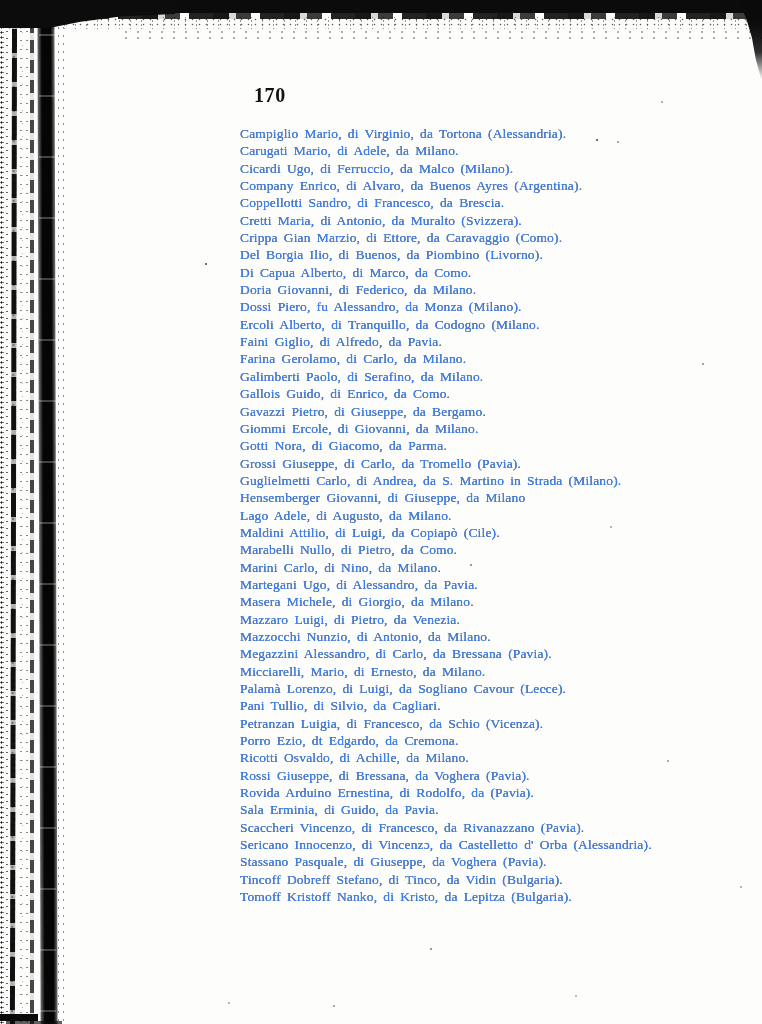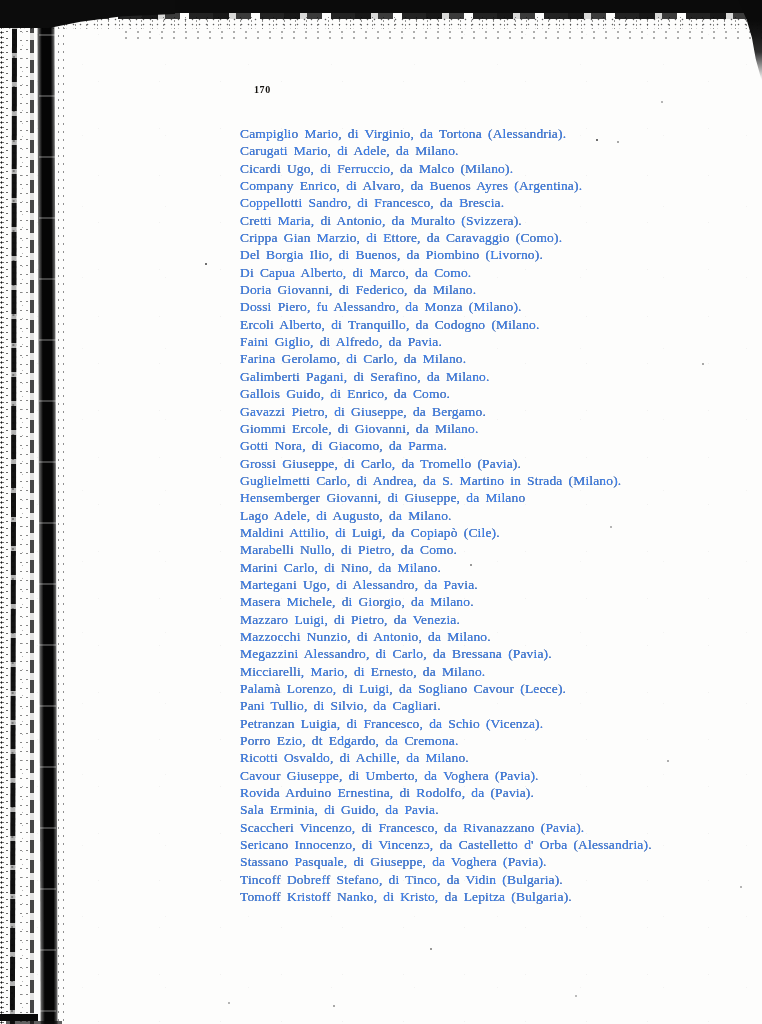--- a/index.html
+++ b/index.html
@@ -85,21 +85,21 @@
     background-image: radial-gradient(circle, rgba(0,0,0,0.85) 0.8px, transparent 1.05px);
     background-size: 5px 8px; }
   .bottom-mark1 { left: 0; top: 1014px; width: 38px; height: 7px; background: #0a0a0a; }
   .bottom-mark2 { left: 6px; top: 1021px; width: 56px; height: 3px;
     background: rgba(10,10,10,0.65); }
   .speck { position: absolute; width: 2px; height: 2px; border-radius: 50%;
     background: rgba(15,15,15,0.8); }
   
   .page-number {
     position: absolute; left: 254px; top: 84px;
-    font-size: 10px; font-weight: 700; letter-spacing: 0.6px;
+    font-size: 20px; font-weight: 700; letter-spacing: 0.6px;
     color: #14120f;
   }
   .entries {
     position: absolute; left: 240px; top: 125px; width: 505px;
     color: #3b82f6;
     font-size: 13.5px; line-height: 17.35px;
     letter-spacing: 0.15px; word-spacing: 2.6px;
     white-space: nowrap;
     text-shadow: 0 0 0.5px rgba(23,20,17,0.75);
   }
@@ -162,21 +162,21 @@
       <div class="entry">Coppellotti Sandro, di Francesco, da Brescia.</div>
       <div class="entry">Cretti Maria, di Antonio, da Muralto (Svizzera).</div>
       <div class="entry">Crippa Gian Marzio, di Ettore, da Caravaggio (Como).</div>
       <div class="entry">Del Borgia Ilio, di Buenos, da Piombino (Livorno).</div>
       <div class="entry">Di Capua Alberto, di Marco, da Como.</div>
       <div class="entry">Doria Giovanni, di Federico, da Milano.</div>
       <div class="entry">Dossi Piero, fu Alessandro, da Monza (Milano).</div>
       <div class="entry">Ercoli Alberto, di Tranquillo, da Codogno (Milano.</div>
       <div class="entry">Faini Giglio, di Alfredo, da Pavia.</div>
       <div class="entry">Farina Gerolamo, di Carlo, da Milano.</div>
-      <div class="entry">Galimberti Pagani, di Serafino, da Milano.</div>
+      <div class="entry">Galimberti Paolo, di Serafino, da Milano.</div>
       <div class="entry">Gallois Guido, di Enrico, da Como.</div>
       <div class="entry">Gavazzi Pietro, di Giuseppe, da Bergamo.</div>
       <div class="entry">Giommi Ercole, di Giovanni, da Milano.</div>
       <div class="entry">Gotti Nora, di Giacomo, da Parma.</div>
       <div class="entry">Grossi Giuseppe, di Carlo, da Tromello (Pavia).</div>
       <div class="entry">Guglielmetti Carlo, di Andrea, da S. Martino in Strada (Milano).</div>
       <div class="entry">Hensemberger Giovanni, di Giuseppe, da Milano</div>
       <div class="entry">Lago Adele, di Augusto, da Milano.</div>
       <div class="entry">Maldini Attilio, di Luigi, da Copiapò (Cile).</div>
       <div class="entry">Marabelli Nullo, di Pietro, da Como.</div>
@@ -185,21 +185,21 @@
       <div class="entry">Masera Michele, di Giorgio, da Milano.</div>
       <div class="entry">Mazzaro Luigi, di Pietro, da Venezia.</div>
       <div class="entry">Mazzocchi Nunzio, di Antonio, da Milano.</div>
       <div class="entry">Megazzini Alessandro, di Carlo, da Bressana (Pavia).</div>
       <div class="entry">Micciarelli, Mario, di Ernesto, da Milano.</div>
       <div class="entry">Palamà Lorenzo, di Luigi, da Sogliano Cavour (Lecce).</div>
       <div class="entry">Pani Tullio, di Silvio, da Cagliari.</div>
       <div class="entry">Petranzan Luigia, di Francesco, da Schio (Vicenza).</div>
       <div class="entry">Porro Ezio, dt Edgardo, da Cremona.</div>
       <div class="entry">Ricotti Osvaldo, di Achille, da Milano.</div>
-      <div class="entry">Cavour Giuseppe, di Umberto, da Voghera (Pavia).</div>
+      <div class="entry">Rossi Giuseppe, di Bressana, da Voghera (Pavia).</div>
       <div class="entry">Rovida Arduino Ernestina, di Rodolfo, da (Pavia).</div>
       <div class="entry">Sala Erminia, di Guido, da Pavia.</div>
       <div class="entry">Scaccheri Vincenzo, di Francesco, da Rivanazzano (Pavia).</div>
       <div class="entry">Sericano Innocenzo, di Vincenzɔ, da Castelletto d' Orba (Alessandria).</div>
       <div class="entry">Stassano Pasquale, di Giuseppe, da Voghera (Pavia).</div>
       <div class="entry">Tincoff Dobreff Stefano, di Tinco, da Vidin (Bulgaria).</div>
       <div class="entry">Tomoff Kristoff Nanko, di Kristo, da Lepitza (Bulgaria).</div>
     </div>
 
 </div>

